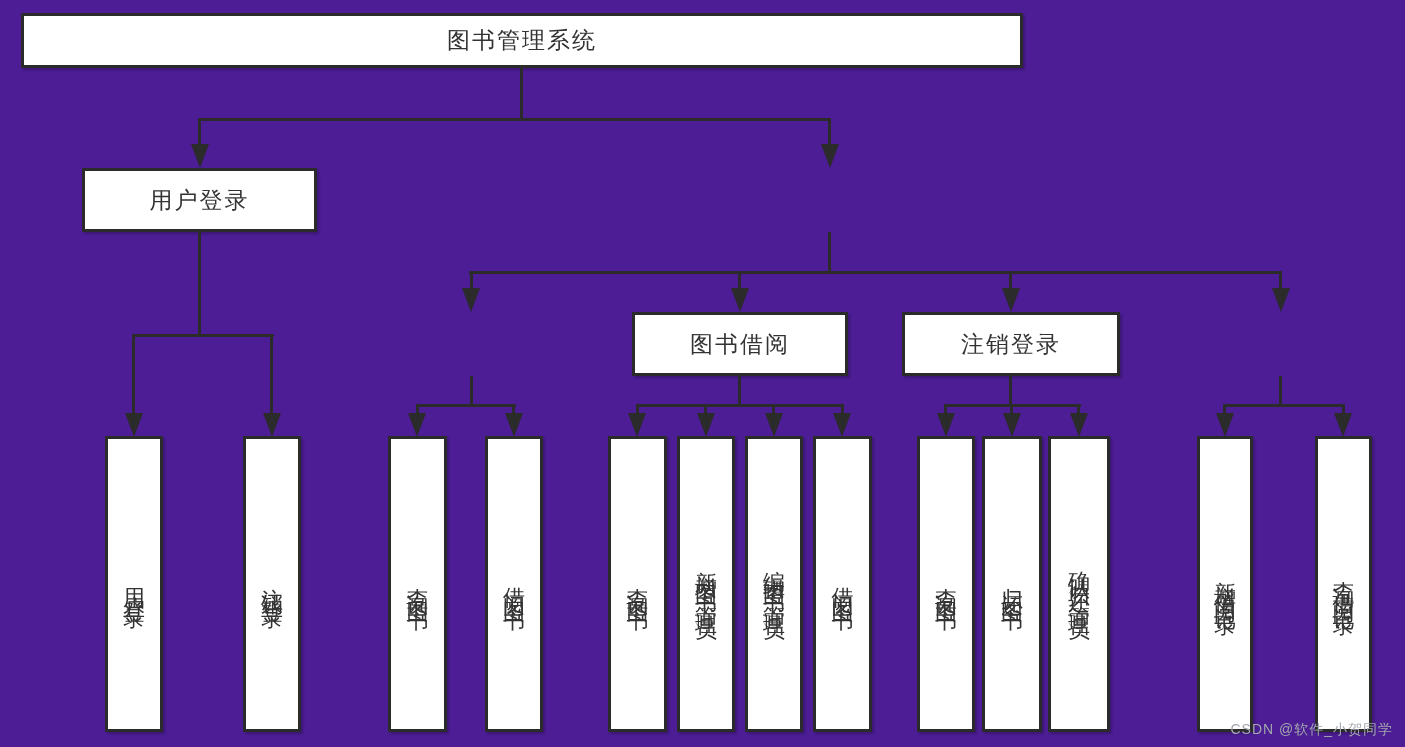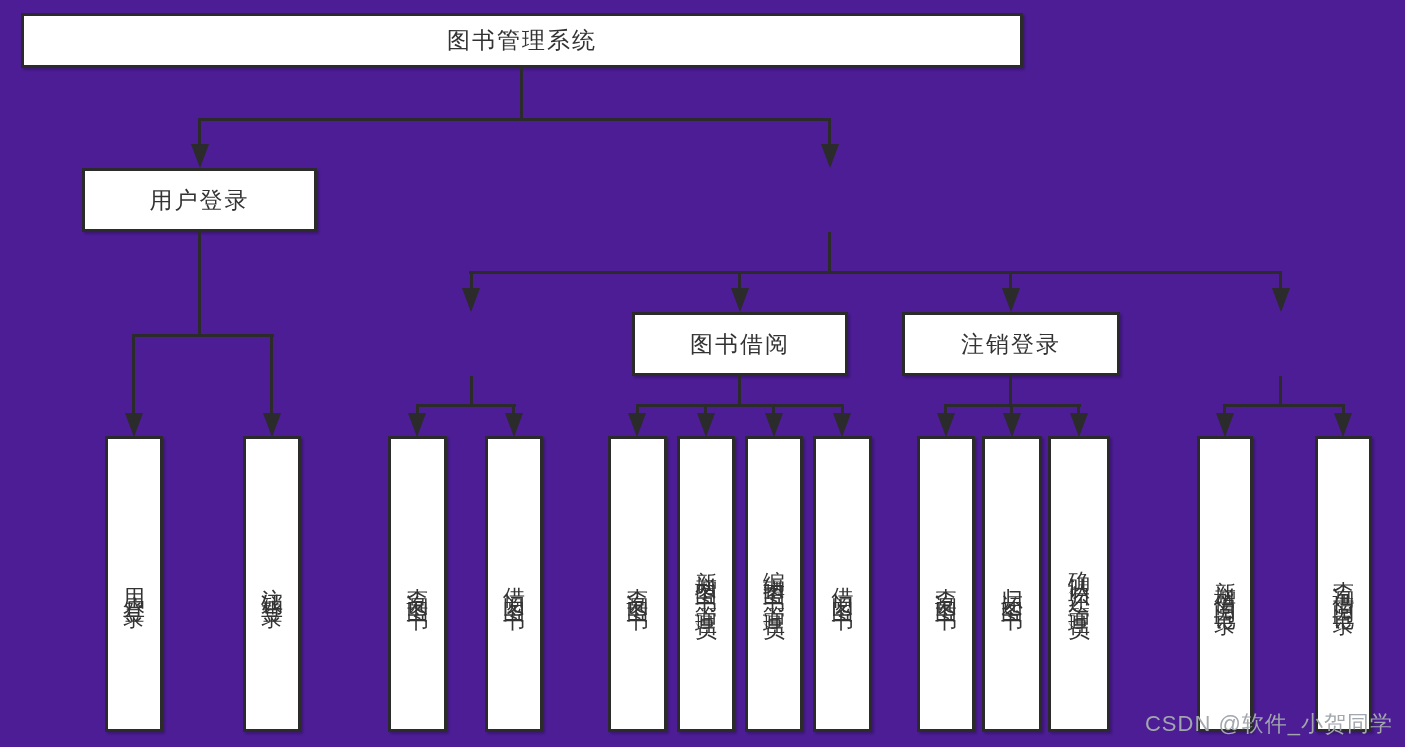--- a/index.html
+++ b/index.html
@@ -21,21 +21,21 @@
   }
   .hline { position:absolute; height:3px; background:#2b2b2b; }
   .vline { position:absolute; width:3px; background:#2b2b2b; }
   .arrow {
     position:absolute; width:0; height:0;
     border-left:9px solid transparent; border-right:9px solid transparent;
     border-top:24px solid #2b2b2b;
   }
   .watermark {
     position:absolute; right:12px; bottom:8px;
-    font-size:22px; color:#a2a7ad; letter-spacing:1px; white-space:nowrap;
+    font-size:14px; color:#a2a7ad; letter-spacing:1px; white-space:nowrap;
   }
 </style>
 </head>
 <body>
 
 <div class="canvas">
 
   <div class="box hbox" style="left:21px;top:13px;width:1002px;height:55px">
     <span>图书管理系统</span>
   </div>

